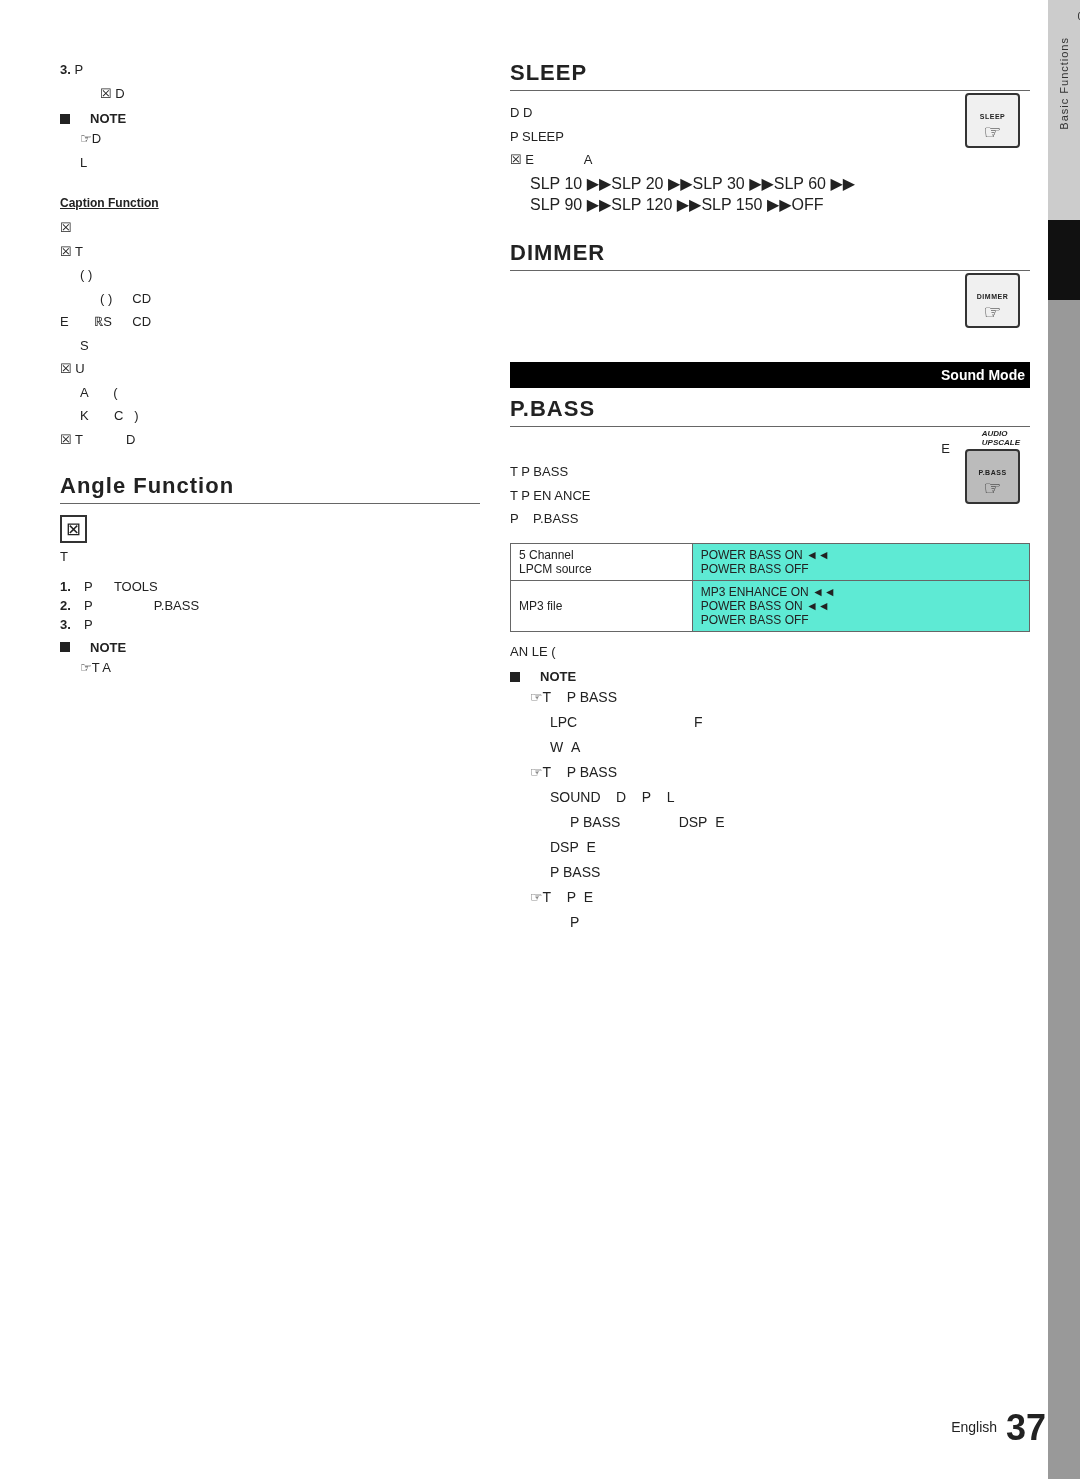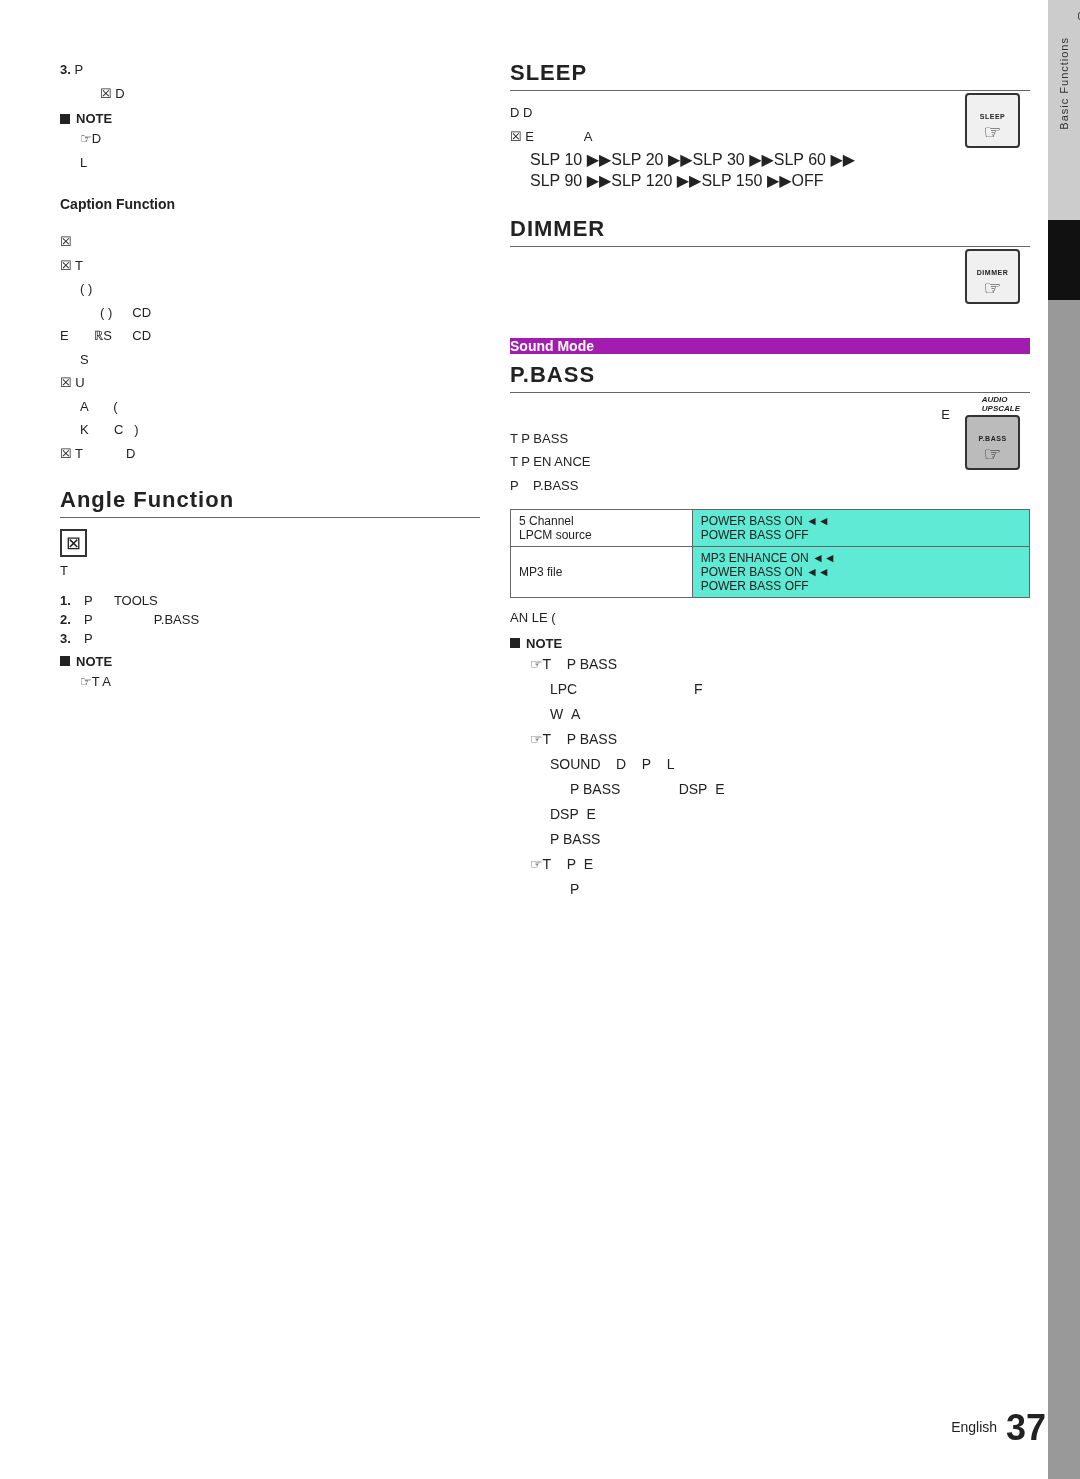--- a/index.html
+++ b/index.html
@@ -86,42 +86,43 @@
     .section-header {
       font-size: 22px;
       font-weight: bold;
       border-bottom: 1px solid #666;
       padding-bottom: 4px;
       margin-bottom: 12px;
       letter-spacing: 1px;
     }
 
     .subsection-header {
-      font-size: 14px;
-      font-weight: bold;
-      margin-bottom: 20px;
+      font-size: 12px;
+      font-weight: bold;
+      text-decoration: underline;
+      margin-bottom: 8px;
     }
 
     
     .text-line {
       margin-bottom: 4px;
       line-height: 1.5;
     }
 
     .indent-1 { margin-left: 20px; }
     .indent-2 { margin-left: 40px; }
 
     .note-block {
       margin: 8px 0;
     }
 
     .note-header {
       display: flex;
       align-items: center;
-      gap: 6px;
+      gap: 20px;
       font-weight: bold;
       margin-bottom: 3px;
     }
 
     .note-square {
       width: 10px;
       height: 10px;
       background: #222;
       display: inline-block;
     }
@@ -192,23 +193,24 @@
       width: 35%;
       background: #fff;
     }
 
     .pbass-table .col-right {
       background: #5eead4;
     }
 
     
     .sound-mode-bar {
-      background: #a21caf;
+      background: #000000;
       color: #fff;
-      text-align: left;
+      text-align: right;
+      padding: 5px;
       font-weight: bold;
       font-size: 14px;
       margin: 10px 0 8px 0;
     }
 
     
     .person-sound {
       font-size: 20px;
     }
 
@@ -372,20 +374,21 @@
         <div class="section-header">SLEEP</div>
 
         <div class="clearfix">
           <div class="remote-btn-container">
             <div class="remote-btn">
               <span class="remote-btn-label">SLEEP</span>
               <span class="hand-icon">☞</span>
             </div>
           </div>
           <div class="text-line">D    D</div>
+          <div class="text-line">P    SLEEP</div>
           <div class="text-line">
             <span>☒ E</span>
             &nbsp;&nbsp;&nbsp;&nbsp;&nbsp;&nbsp;&nbsp;&nbsp;&nbsp;&nbsp;&nbsp;&nbsp;
             <span>A</span>
           </div>
           <div class="slp-line">SLP 10  ▶▶SLP 20  ▶▶SLP 30  ▶▶SLP 60  ▶▶</div>
           <div class="slp-line">SLP 90  ▶▶SLP 120  ▶▶SLP 150  ▶▶OFF</div>
         </div>
       </div>
 

